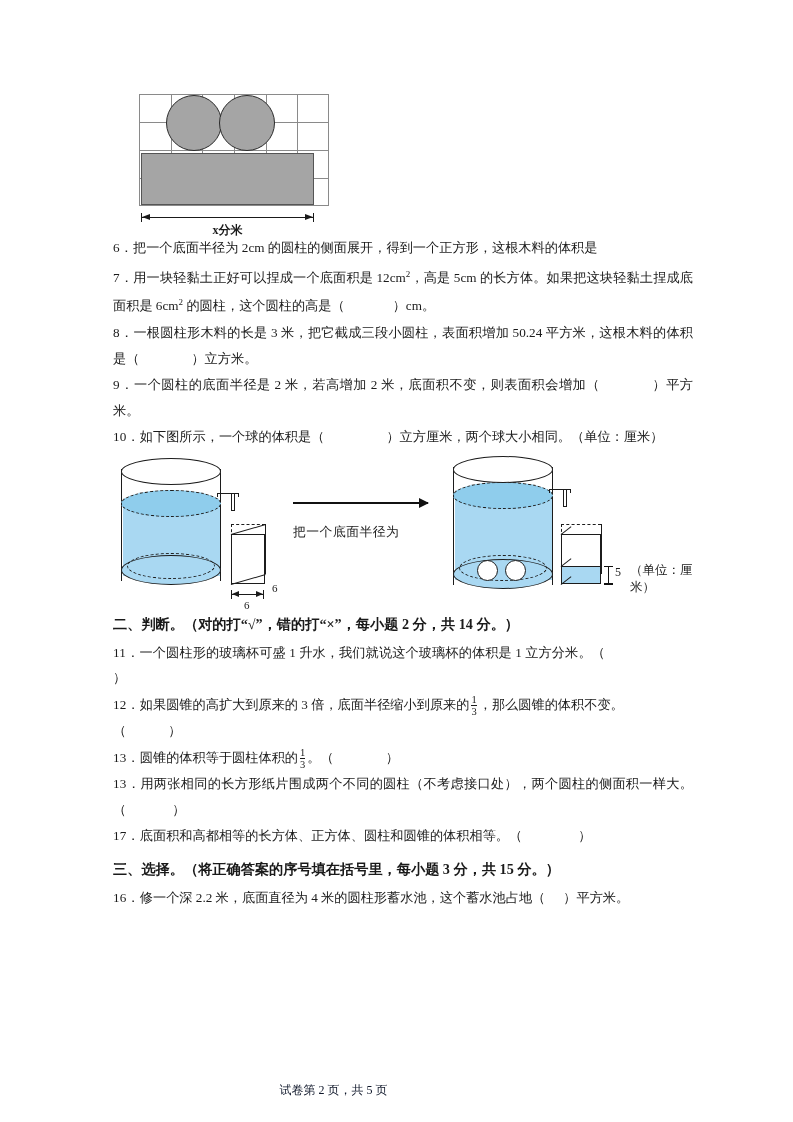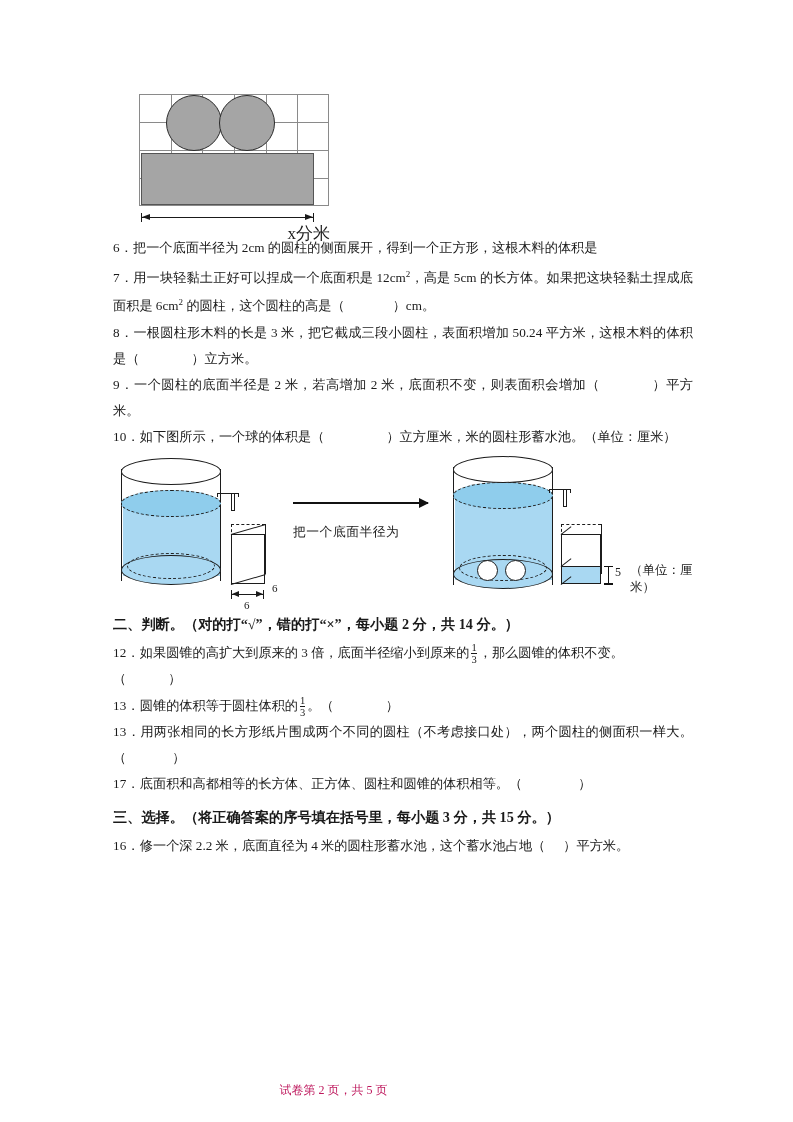--- a/index.html
+++ b/index.html
@@ -84,23 +84,24 @@
     top: 1px;
     width: 0; height: 0;
     border-top: 3.5px solid transparent;
     border-bottom: 3.5px solid transparent;
   }
   .dim-label {
     position: absolute;
     left: 0;
     top: 142px;
     width: 205px;
-    text-align: right;
-    font-size: 17px;
+    text-align: center;
+    font-size: 12px;
     font-family: "Liberation Serif", serif;
+    font-weight: bold;
   }
 
   
   .q {
     font-size: 13.2px;
     line-height: 25.5px;
     margin: 0 0 1px 0;
     text-align: justify;
   }
   .q .num { letter-spacing: .2px; }
@@ -225,21 +226,21 @@
     font-family: "Liberation Sans", sans-serif;
     white-space: nowrap;
   }
   .pagenum {
     position: absolute;
     left: 0;
     top: 6px;
     width: 667px;
     text-align: center;
     font-size: 12px;
-    color: #be185d;
+    color: #0f172a;
     font-family: "Liberation Serif", serif;
   }
 </style>
 </head>
 <body>
 
 <div class="page">
   <div class="content">
 
     <div class="fig-grid-wrap">
@@ -281,21 +282,21 @@
 
     <p class="q">
       <span class="num">8</span><span>．一根圆柱形木料的长是 3 米，把它截成三段小圆柱，表面积增加 50.24 平方米，这根木料的体积是（</span><span class="blank" style="width:52px"></span><span>）立方米。</span>
     </p>
 
     <p class="q">
       <span class="num">9</span><span>．一个圆柱的底面半径是 2 米，若高增加 2 米，底面积不变，则表面积会增加（</span><span class="blank" style="width:52px"></span><span>）平方米。</span>
     </p>
 
     <p class="q">
-      <span class="num">10</span><span>．如下图所示，一个球的体积是（</span><span class="blank" style="width:62px"></span><span>）立方厘米，米的圆柱形蓄水池。（单位：厘米）</span>
+      <span class="num">10</span><span>．如下图所示，一个球的体积是（</span><span class="blank" style="width:62px"></span><span>）立方厘米，两个球大小相同。（单位：厘米）</span>
     </p>
 
     <div class="fig-water">
 
       <div class="cyl" style="left:8px; top:6px; width:100px; height:125px;">
         <div class="body" style="width:100px; height:112px;"></div>
         <div class="water" style="left:1.5px; top:46px; width:97px; height:72px;"></div>
         <div class="ell" style="left:0; top:97px; width:100px; height:30px; background:#a9d8f2;"></div>
         <div class="ell dash" style="left:6px; top:95px; width:88px; height:26px;"></div>
         <div class="ell water-top" style="left:0; top:32px; width:100px; height:27px;"></div>
@@ -356,20 +357,23 @@
           <div class="bcap" style="bottom:0"></div>
         </div>
         <span class="tiny-num" style="left:54px; top:41px; font-size:12px;">5</span>
       </div>
 
       <span class="unit-caption" style="left:517px; top:110px;">（单位：厘米）</span>
     </div>
 
     <div class="sect-head">二、判断。（对的打“√”，错的打“×”，每小题 2 分，共 14 分。）</div>
 
+    <p class="q">
+      <span class="num">11</span><span>．一个圆柱形的玻璃杯可盛 1 升水，我们就说这个玻璃杯的体积是 1 立方分米。（</span><span class="blank" style="width:88px"></span><span>）</span>
+    </p>
 
     <p class="q">
       <span class="num">12</span><span>．如果圆锥的高扩大到原来的 3 倍，底面半径缩小到原来的</span><span class="frac"><span class="numr">1</span><span class="den">3</span></span><span>，那么圆锥的体积不变。</span>
     </p>
     <p class="q">
       <span>（</span><span class="blank" style="width:42px"></span><span>）</span>
     </p>
 
     <p class="q">
       <span class="num">13</span><span>．圆锥的体积等于圆柱体积的</span><span class="frac"><span class="numr">1</span><span class="den">3</span></span><span>。（</span><span class="blank" style="width:52px"></span><span>）</span>

